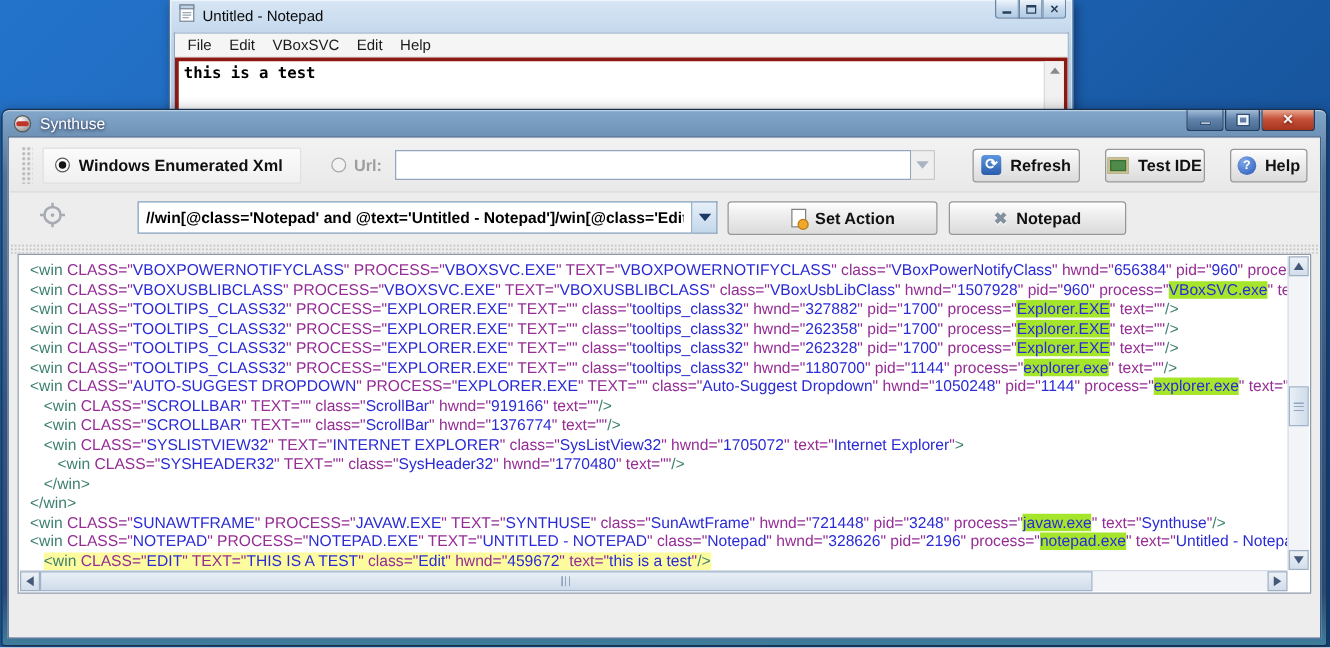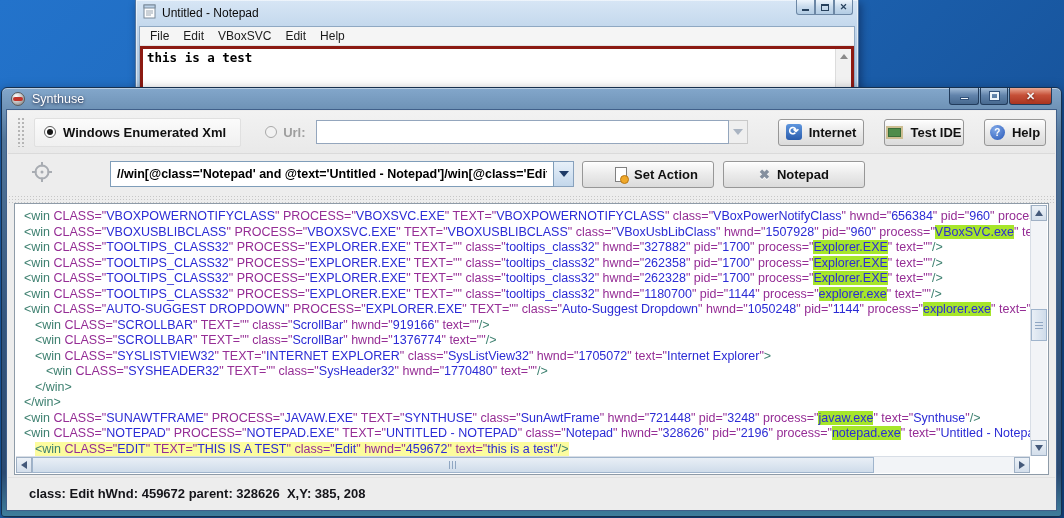--- a/index.html
+++ b/index.html
@@ -95,21 +95,21 @@
   
   .tb2 { position:absolute; left:1px; right:1px; top:44px; height:40px; display:flex; align-items:center; padding:0 8px; }
   .crosshair { margin-left:16px; }
   .combo { display:flex; margin-left:58px; }
   .combo-field { width:444px; height:26px; background:#fff; border:1px solid #7f9db9;
     font-size:12.5px; font-weight:bold; color:#000; padding:0 6px; white-space:nowrap; overflow:hidden; outline:none; }
   .combo-arrow { width:20px; height:26px; background:linear-gradient(#e7f0f9,#c3d7eb); border:1px solid #87a1bd; border-left:none;
     display:flex; align-items:center; justify-content:center; }
   .tri-down-navy { width:0; height:0; border-left:5px solid transparent; border-right:5px solid transparent; border-top:6px solid #1d3a66; }
   .btn-find { width:126px; margin-left:12px; }
-  .btn-setaction { width:132px; margin-left:8px;padding-left:17px; }
+  .btn-setaction { width:168px; margin-left:8px;padding-left:17px; }
   .btn-cancel { width:142px; margin-left:9px; }
 
   .dots { position:absolute; left:1px; right:1px; top:85px; height:8px;
     background-image:radial-gradient(#c6c6c6 .8px, transparent 1px); background-size:3px 3px; }
 
   
   .panel { position:absolute; left:7px; right:7px; top:93px; bottom:35px; background:#fff; border:1px solid #8e9ba8; }
   .xml-content { position:absolute; left:1px; top:1px; right:18px; bottom:18px; overflow:hidden;
     font-size:12.5px; line-height:15.5px; padding-top:4px; }
   .xl { white-space:pre; }
@@ -218,21 +218,21 @@
         <div class="url-group">
           <span class="radio dis"></span>
           <span class="url-label">Url:</span>
         </div>
         <input class="url-field" value="" style="">
         <span class="url-arrow">
             <span class="tri-down-gray"></span>
           </span>
         <div class="btn btn-refresh">
           <span class="ic-refresh">⟳</span>
-          <span>Internet</span>
+          <span>Refresh</span>
         </div>
         <div class="btn btn-testide">
           <span class="ic-testide"></span>
           <span>Test IDE</span>
         </div>
         <div class="btn btn-help">
           <span class="ic-help">?</span>
           <span>Help</span>
         </div>
       </div>
@@ -295,19 +295,16 @@
           <span class="sb-btn sb-lf">
               <span class="t-lf"></span>
             </span>
           <div class="hthumb"></div>
           <span class="sb-btn sb-rt">
               <span class="t-rt"></span>
             </span>
         </div>
       </div>
 
-      <div class="status">
-        <span>class: Edit hWnd: 459672 parent: 328626  X,Y: 385, 208</span>
-      </div>
 
     </div>
   </div>
 </div>
 
 </body></html>

